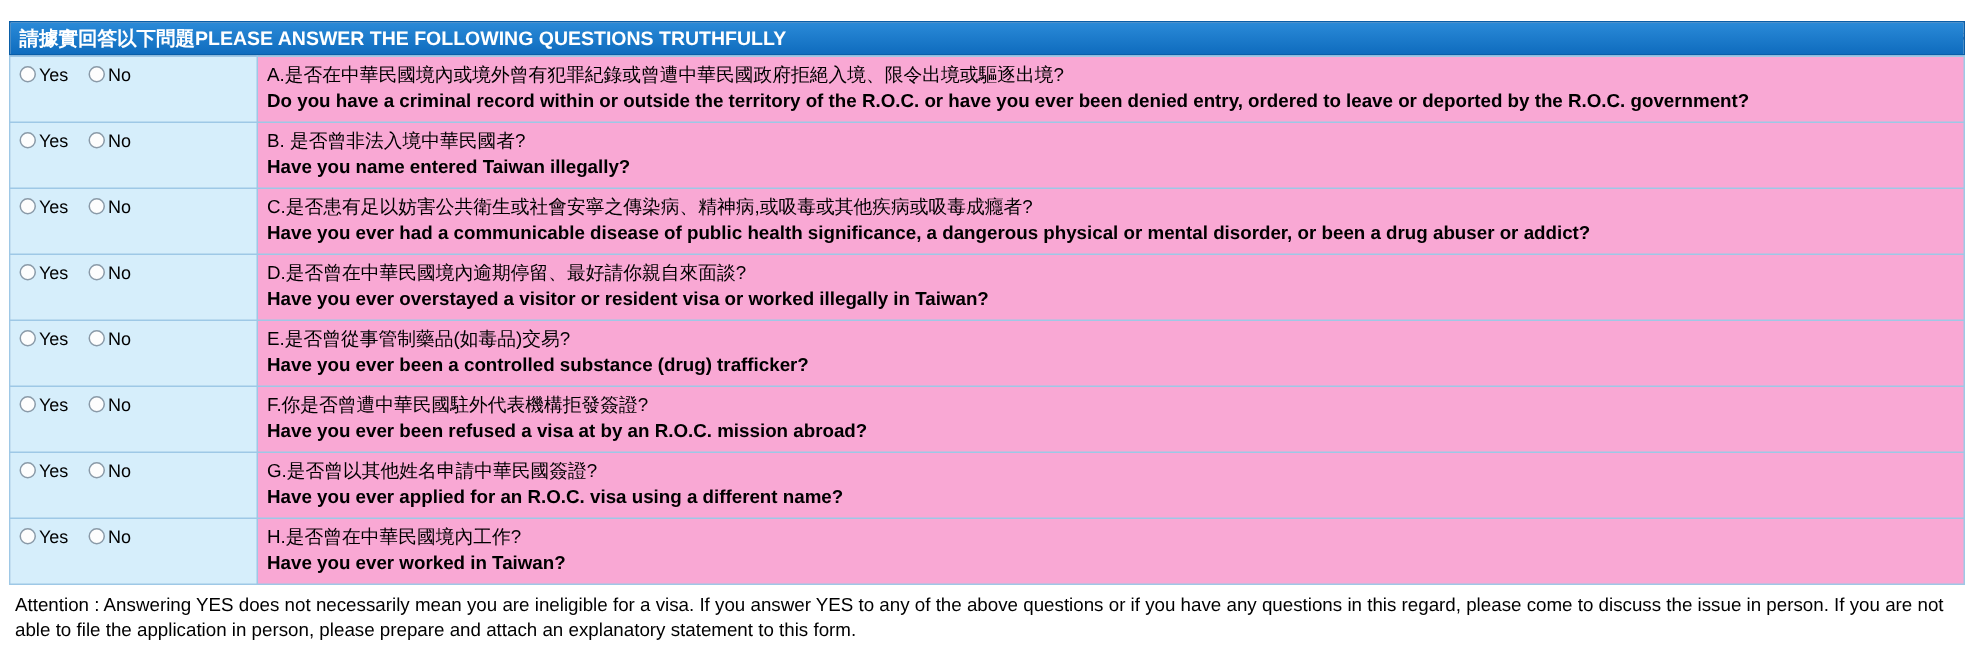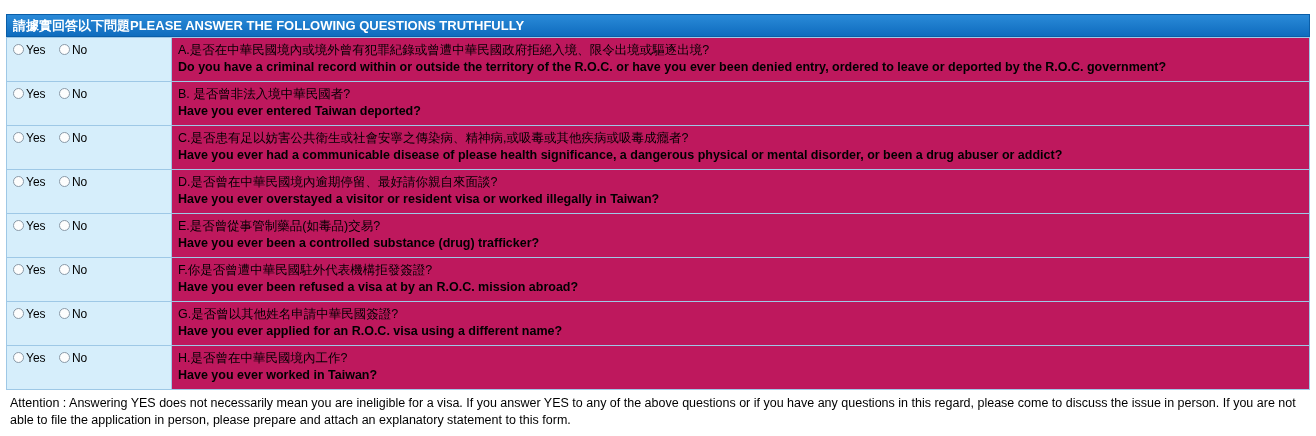--- a/index.html
+++ b/index.html
@@ -55,21 +55,21 @@
     vertical-align: top;
     padding: 4px 6px 5px 6px;
   }
   td.answer {
     width: 152px;
     background: #d6eefb;
     white-space: nowrap;
     padding-top: 6px;
   }
   td.qtext {
-    background: #be185d;
+    background: #f9a8d4;
     line-height: 17px;
   }
   .radio-group {
     display: inline-block;
   }
   .radio-opt {
     display: inline-block;
     margin-right: 10px;
     font-size: 12px;
     color: #000;
@@ -131,34 +131,34 @@
 
         <tr>
           <td class="answer">
             <span class="radio-group">
               <span class="radio-opt"><span class="radio-dot"></span><span>Yes</span></span>
               <span class="radio-opt"><span class="radio-dot"></span><span>No</span></span>
             </span>
           </td>
           <td class="qtext">
             <span class="q-zh">B. 是否曾非法入境中華民國者?</span>
-            <span class="q-en">Have you ever entered Taiwan deported?</span>
+            <span class="q-en">Have you name entered Taiwan illegally?</span>
           </td>
         </tr>
 
         <tr>
           <td class="answer">
             <span class="radio-group">
               <span class="radio-opt"><span class="radio-dot"></span><span>Yes</span></span>
               <span class="radio-opt"><span class="radio-dot"></span><span>No</span></span>
             </span>
           </td>
           <td class="qtext">
             <span class="q-zh">C.是否患有足以妨害公共衛生或社會安寧之傳染病、精神病,或吸毒或其他疾病或吸毒成癮者?</span>
-            <span class="q-en">Have you ever had a communicable disease of please health significance, a dangerous physical or mental disorder, or been a drug abuser or addict?</span>
+            <span class="q-en">Have you ever had a communicable disease of public health significance, a dangerous physical or mental disorder, or been a drug abuser or addict?</span>
           </td>
         </tr>
 
         <tr>
           <td class="answer">
             <span class="radio-group">
               <span class="radio-opt"><span class="radio-dot"></span><span>Yes</span></span>
               <span class="radio-opt"><span class="radio-dot"></span><span>No</span></span>
             </span>
           </td>

